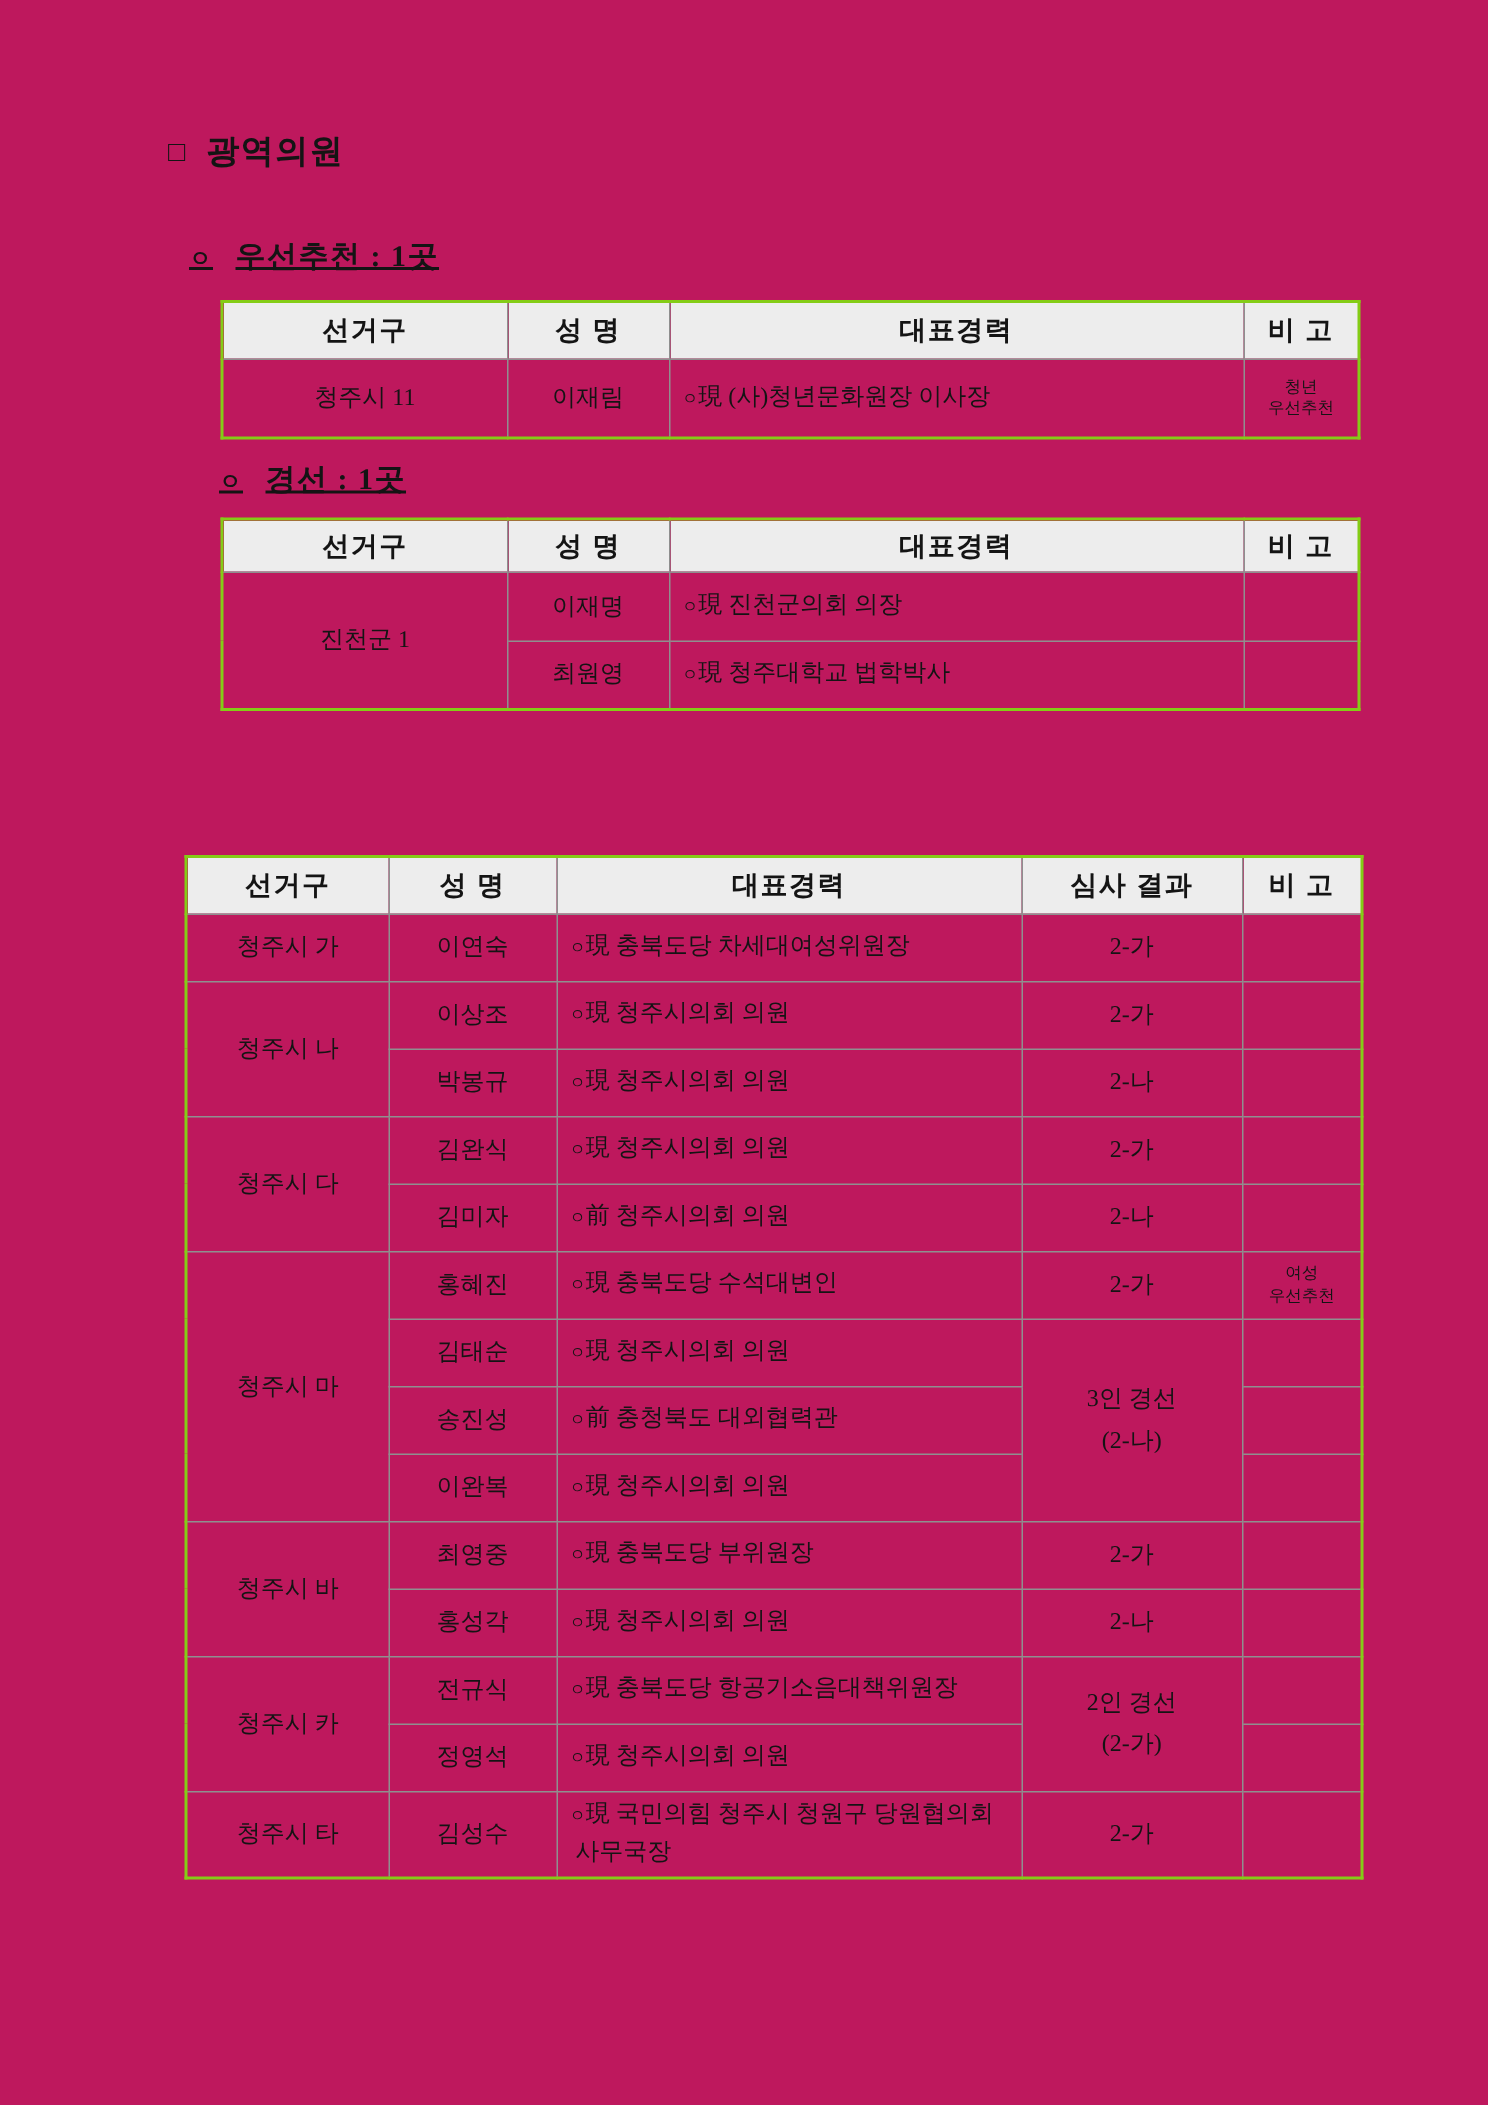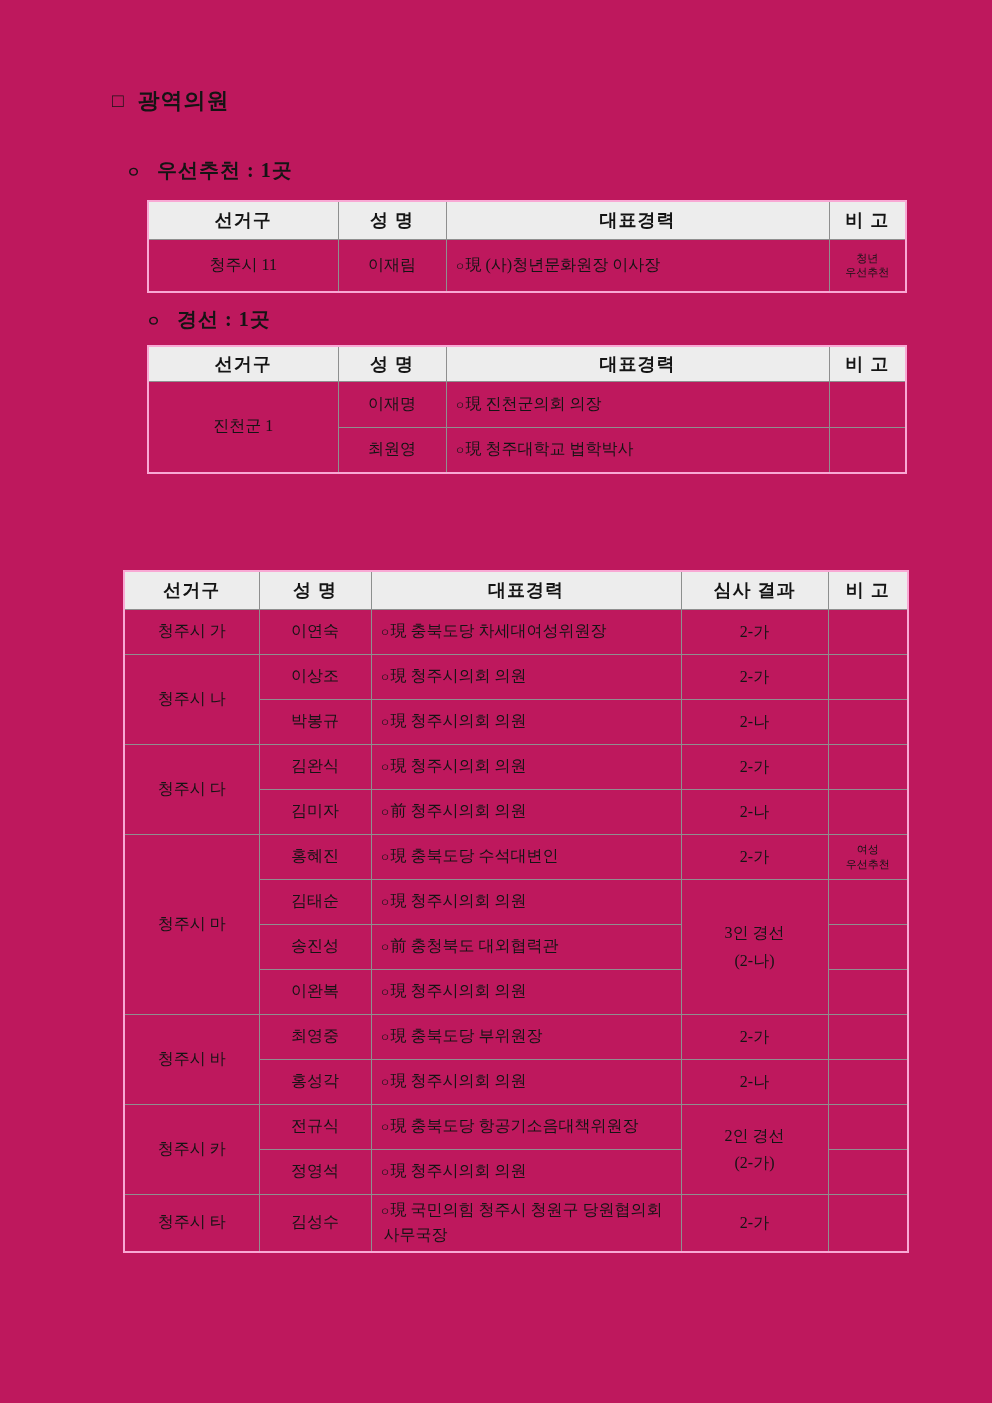--- a/index.html
+++ b/index.html
@@ -17,29 +17,30 @@
     font-size:22px;
     letter-spacing:1px;
     white-space:nowrap;
   }
   .h-sub {
     position:absolute;
     font-weight:bold;
     font-size:20px;
     letter-spacing:1px;
     white-space:nowrap;
+    text-decoration:underline;
   }
   .marker-square { font-size:19px; margin-right:13px; font-weight:normal; position:relative; top:-1px; }
   .marker-circle { font-size:15px; margin-right:15px; font-weight:bold; }
 
   table {
     position:absolute;
     border-collapse:collapse;
     table-layout:fixed;
-    border:2px solid #f9a8d4;
+    border:2px solid #84cc16;
   }
   th, td {
     border:1px solid #8f8f8f;
     overflow:hidden;
   }
   th {
     background:#ededed;
     font-family:"Liberation Sans", sans-serif;
     font-weight:bold;
     font-size:18px;

